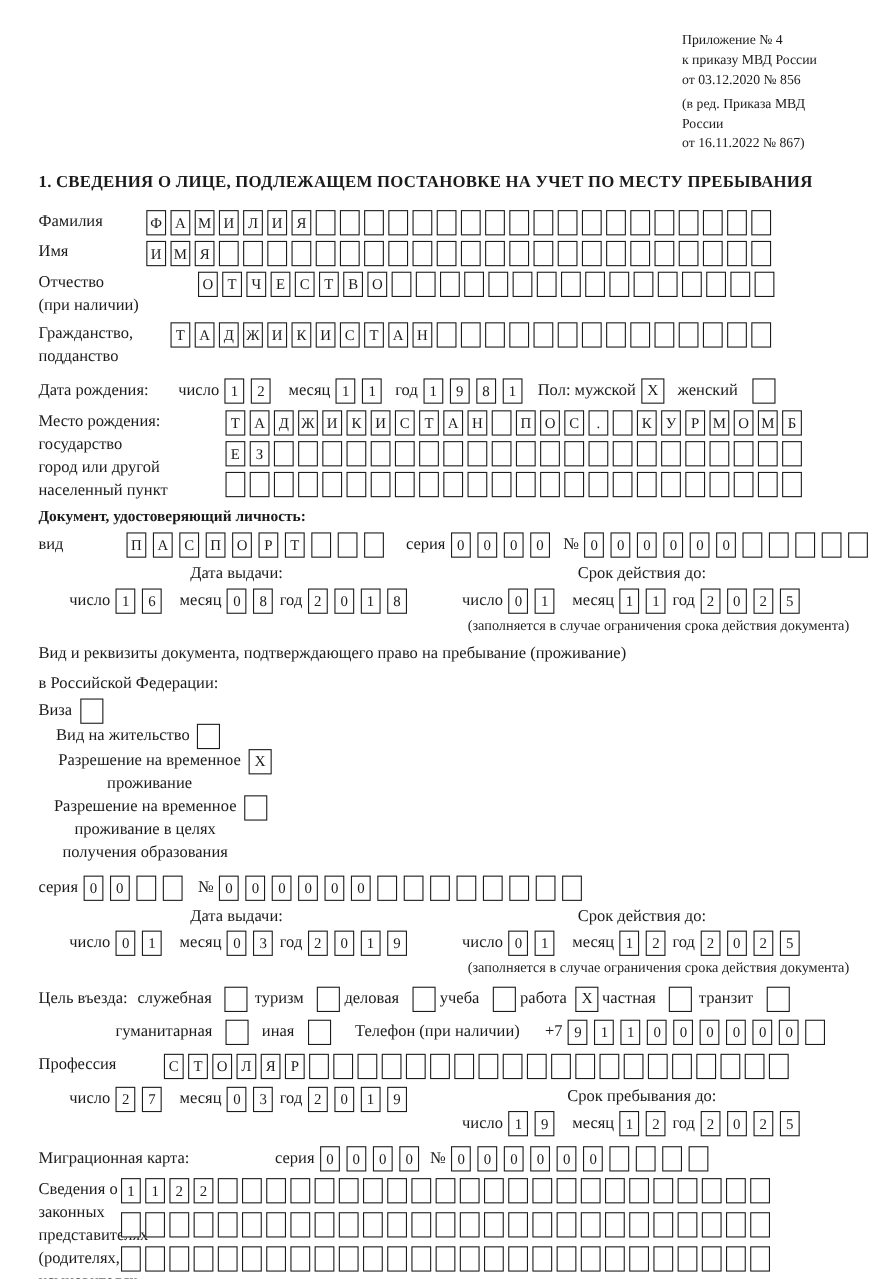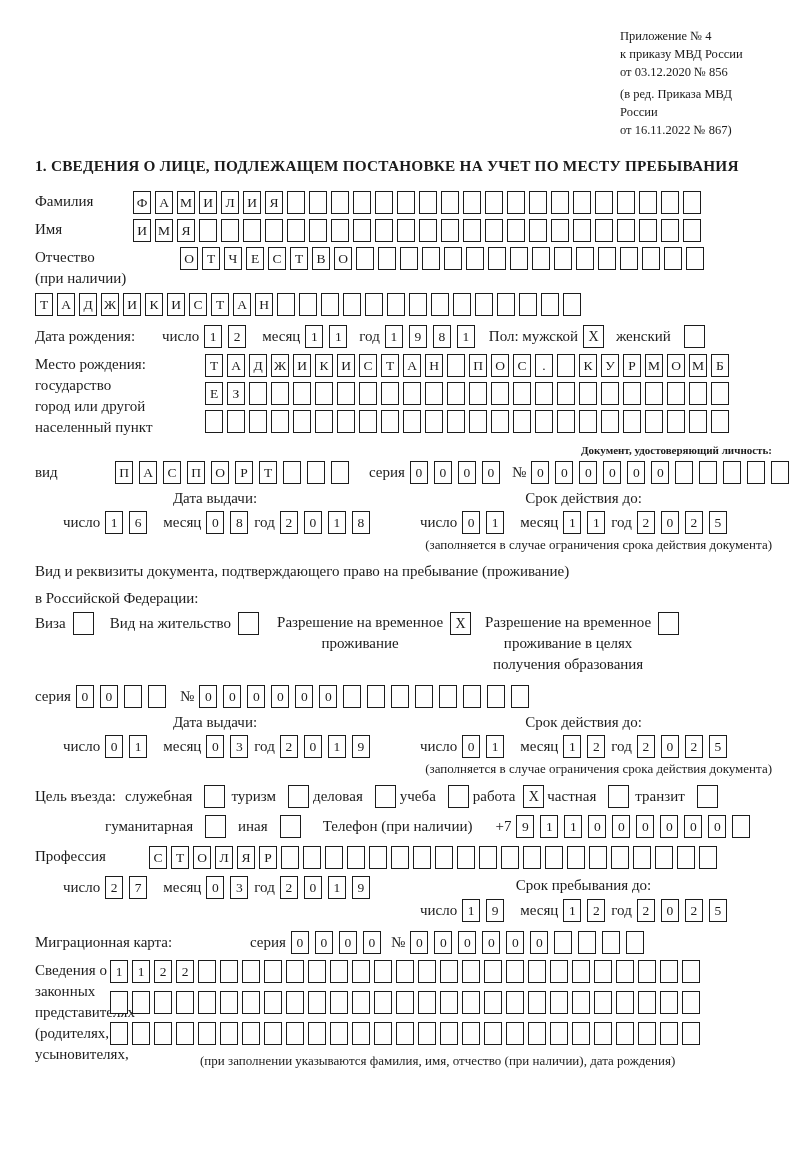--- a/index.html
+++ b/index.html
@@ -27,26 +27,26 @@
     text-align:center;font-size:13.5px;line-height:21px;font-family:"Liberation Serif",serif;
   }
   .stack > .cellrow{margin-bottom:5px;}
   .chk{
     flex:0 0 auto;display:inline-block;width:19px;height:21px;border:1.7px solid #1c1c1c;
     text-align:center;font-size:14px;line-height:21px;background:#fff;
   }
   .dg{display:flex;align-items:center;}
   .dg .lbl{margin-right:5px;}
   .dg .cellrow{gap:6px;margin-right:6px;}
-  .doc-head{font-weight:bold;font-size:11px;text-align:right;margin-top:5px;line-height:1.35;}
+  .doc-head{font-weight:bold;font-size:14px;text-align:left;margin-top:5px;line-height:1.35;}
   .dates{display:flex;align-items:flex-start;margin-top:5px;}
   .dhead{font-size:15px;text-align:center;line-height:1.3;margin-bottom:3px;}
   .note{font-size:13px;line-height:1.25;text-align:right;margin-top:3px;}
   .opt{display:flex;align-items:center;gap:7px;}
-  .visarow{display:flex;align-items:flex-start;margin-top:3px;}
+  .visarow{display:flex;align-items:flex-start;margin-top:3px;flex-direction:column;}
   .plain{font-size:15px;line-height:1.4;}
 </style>
 </head>
 <body>
 
 <div class="page">
 
   <div class="hdr">
     <div>Приложение № 4</div>
     <div>к приказу МВД России</div>
@@ -152,20 +152,24 @@
         <span class="cell"></span>
         <span class="cell"></span>
         <span class="cell"></span>
         <span class="cell"></span>
         <span class="cell"></span>
         <span class="cell"></span>
       </span>
   </div>
 
   <div class="row" style="margin-top:4px">
+    <span class="lbl" style="width:120px">
+      <span class="ln">Гражданство,</span>
+      <span class="ln">подданство</span>
+    </span>
     <span class="cellrow">
         <span class="cell">Т</span>
         <span class="cell">А</span>
         <span class="cell">Д</span>
         <span class="cell">Ж</span>
         <span class="cell">И</span>
         <span class="cell">К</span>
         <span class="cell">И</span>
         <span class="cell">С</span>
         <span class="cell">Т</span>

